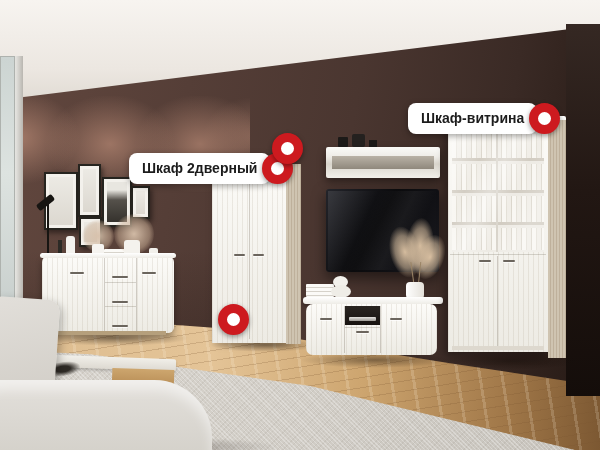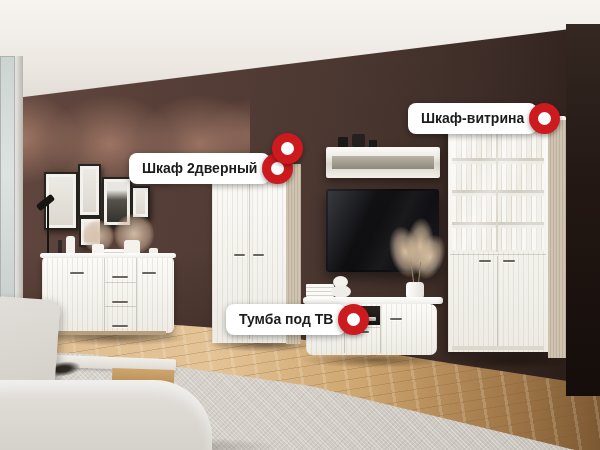--- a/index.html
+++ b/index.html
@@ -214,17 +214,16 @@
     <span class="ring"></span>
   </div>
   <div class="callout" style="left:280px;top:133px;">
     <span class="ring"></span>
   </div>
   <div class="callout" style="left:408px;top:103px;">
     <span class="pill">Шкаф-витрина</span>
     <span class="ring"></span>
   </div>
   <div class="callout" style="left:226px;top:304px;">
-    <span class="pill">Тумба под ТВ</span>
     <span class="ring"></span>
   </div>
 
 </div>
 
 </body></html>

